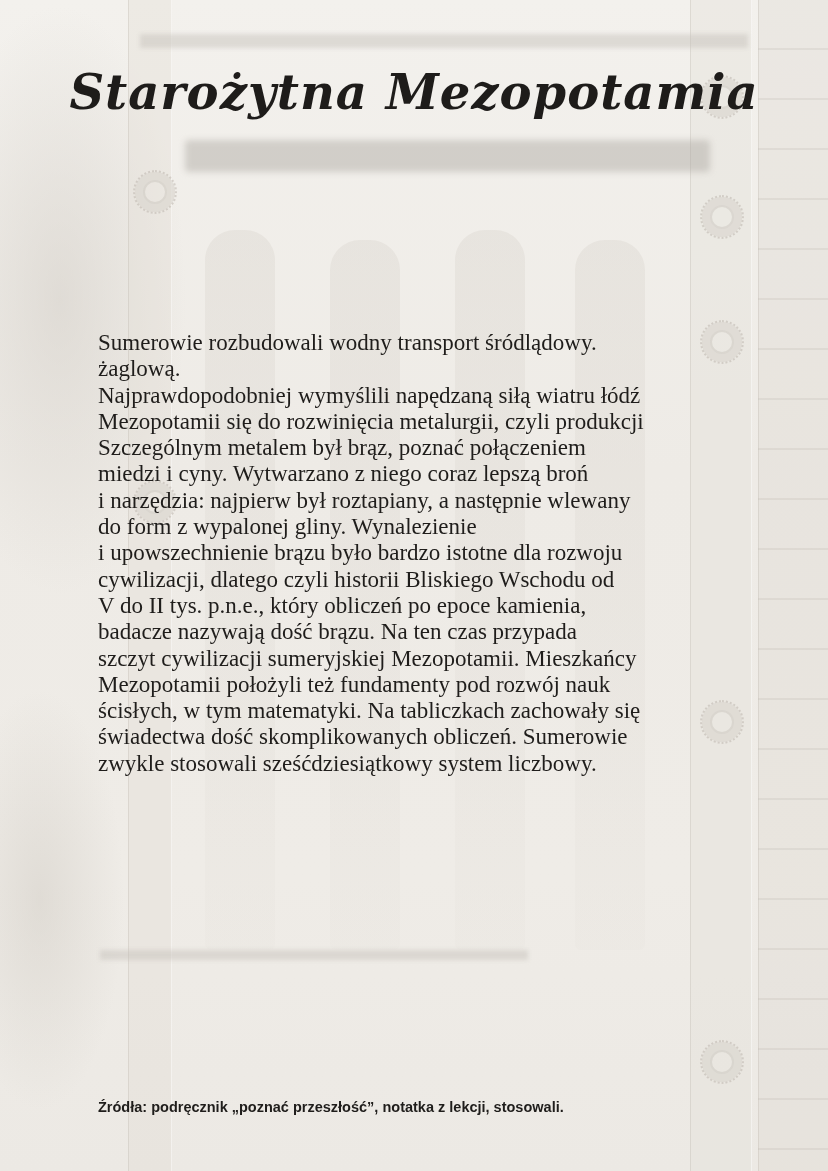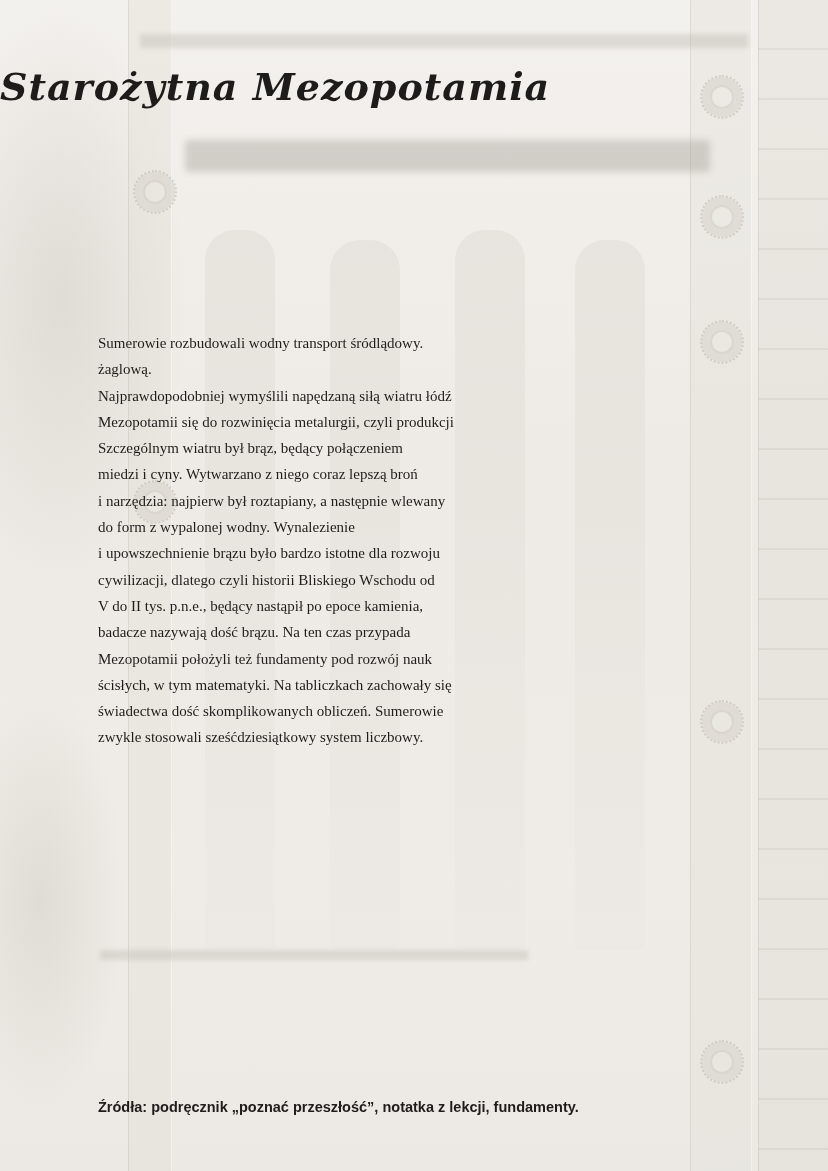--- a/index.html
+++ b/index.html
@@ -58,34 +58,35 @@
       position: absolute;
       width: 70px;
       border-radius: 30px 30px 6px 6px;
       background: linear-gradient(180deg, rgba(215,210,203,0.35), rgba(225,221,215,0.15));
     }
 
     .title {
       position: absolute;
       left: 0; right: 0;
       top: 64px;
+      text-align: center;
       font-family: "DejaVu Serif", serif;
       font-style: italic;
-      font-size: 38px;
+      font-size: 48px;
       letter-spacing: 1px;
       color: #1e1c1a;
       z-index: 2;
     }
     .body-text {
       position: absolute;
       left: 98px;
       top: 330px;
       width: 640px;
       font-family: "Liberation Serif", serif;
-      font-size: 15px;
+      font-size: 23px;
       line-height: 26.3px;
       color: #1f1d1b;
       z-index: 2;
     }
     .body-text .line { display: block; white-space: nowrap; }
     .sources {
       position: absolute;
       left: 98px;
       top: 1099px;
       font-family: "Liberation Sans", sans-serif;
@@ -118,28 +119,29 @@
   <div class="figure" style="left:575px; top:240px; height:710px;"></div>
   <div class="title-smudge"></div>
 
   <h1 class="title" style="margin:0;">Starożytna Mezopotamia</h1>
 
   <div class="body-text">
     <span class="line">Sumerowie rozbudowali wodny transport śródlądowy.</span>
     <span class="line">żaglową.</span>
     <span class="line">Najprawdopodobniej wymyślili napędzaną siłą wiatru łódź</span>
     <span class="line">Mezopotamii się do rozwinięcia metalurgii, czyli produkcji</span>
-    <span class="line">Szczególnym wiatru był brąz, będący połączeniem</span>
+    <span class="line">Szczególnym metalem był brąz, poznać połączeniem</span>
     <span class="line">miedzi i cyny. Wytwarzano z niego coraz lepszą broń</span>
     <span class="line">i narzędzia: najpierw był roztapiany, a następnie wlewany</span>
-    <span class="line">do form z wypalonej wodny. Wynalezienie</span>
+    <span class="line">do form z wypalonej gliny. Wynalezienie</span>
     <span class="line">i upowszechnienie brązu było bardzo istotne dla rozwoju</span>
     <span class="line">cywilizacji, dlatego czyli historii Bliskiego Wschodu od</span>
-    <span class="line">V do II tys. p.n.e., będący nastąpił po epoce kamienia,</span>
+    <span class="line">V do II tys. p.n.e., który obliczeń po epoce kamienia,</span>
     <span class="line">badacze nazywają dość brązu. Na ten czas przypada</span>
+    <span class="line">szczyt cywilizacji sumeryjskiej Mezopotamii. Mieszkańcy</span>
     <span class="line">Mezopotamii położyli też fundamenty pod rozwój nauk</span>
     <span class="line">ścisłych, w tym matematyki. Na tabliczkach zachowały się</span>
     <span class="line">świadectwa dość skomplikowanych obliczeń. Sumerowie</span>
     <span class="line">zwykle stosowali sześćdziesiątkowy system liczbowy.</span>
   </div>
 
-  <div class="sources">Źródła: podręcznik „poznać przeszłość”, notatka z lekcji, fundamenty.</div>
+  <div class="sources">Źródła: podręcznik „poznać przeszłość”, notatka z lekcji, stosowali.</div>
 </div>
 
 </body></html>

